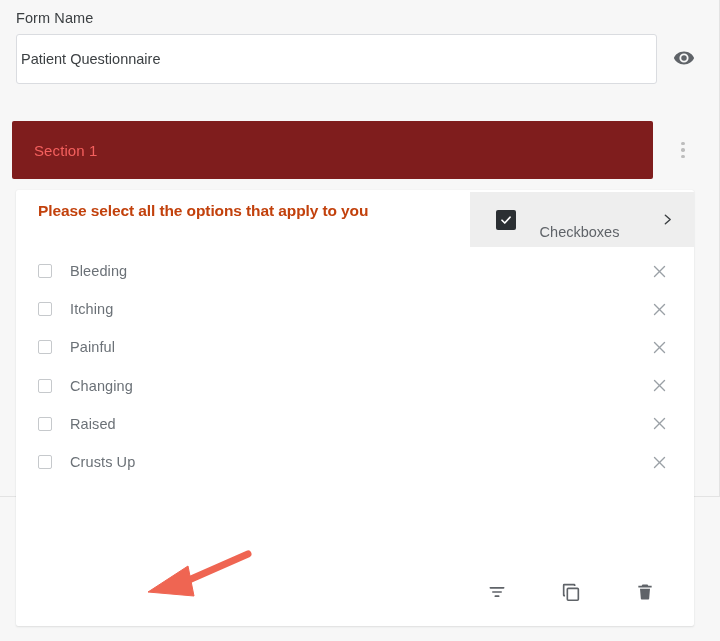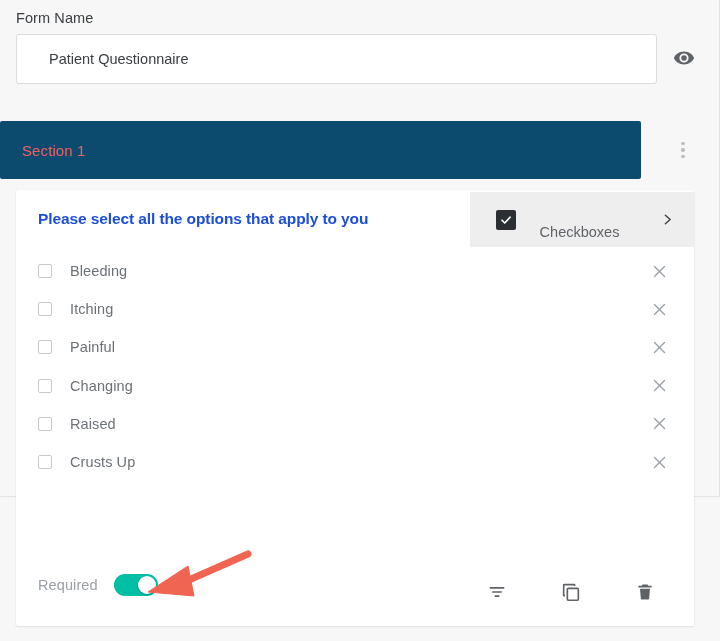--- a/index.html
+++ b/index.html
@@ -47,21 +47,21 @@
   }
 
   .form-name-input {
     width: 641px;
     height: 50px;
     background: #ffffff;
     border: 1px solid #dadce0;
     border-radius: 3px;
     display: flex;
     align-items: center;
-    padding: 0 32px;
+    padding: 0 4px;
     font-size: 14.5px;
     color: #3c4043;
     outline: none;
     font-family: "Liberation Sans", sans-serif;
   }
 
   .eye-btn {
     width: 38px;
     height: 38px;
     margin-left: 8px;
@@ -69,25 +69,25 @@
     align-items: center;
     justify-content: center;
     cursor: pointer;
     background: none;
     border: none;
   }
 
   
   .section-header {
     position: absolute;
-    left: 0;
+    left: 12px;
     top: 121px;
     width: 641px;
     height: 58px;
-    background: #0c4a6e;
+    background: #7f1d1d;
     border-radius: 2px;
     display: flex;
     align-items: center;
     padding-left: 22px;
     text-align: right;
   }
 
   .section-title {
     font-size: 15px;
     color: #f4605e;
@@ -123,24 +123,24 @@
     width: 678px;
     height: 436px;
     background: #ffffff;
     border-radius: 2px;
     box-shadow: 0 1px 2px rgba(60,64,67,.12), 0 0 1px rgba(60,64,67,.10);
   }
 
   .q-title {
     position: absolute;
     left: 22px;
-    top: 20px;
+    top: 12px;
     font-size: 15.5px;
     font-weight: bold;
-    color: #1d4ed8;
+    color: #c2410c;
     letter-spacing: -.1px;
   }
 
   
   .type-select {
     position: absolute;
     left: 454px;
     top: 2px;
     width: 224px;
     height: 55px;
@@ -433,26 +433,20 @@
             <line x1="4" y1="4" x2="20" y2="20"></line>
               <line x1="20" y1="4" x2="4" y2="20"></line>
           </svg>
         </span>
       </div>
 
     </div>
 
 
     <div class="footer">
-      <div class="required-wrap">
-        <span class="required-label">Required</span>
-        <span class="toggle">
-          <span class="knob"></span>
-        </span>
-      </div>
 
       <div class="footer-icons">
         <span class="ficon" id="f-sort">
           <span>
             <svg width="20" height="20" viewBox="0 0 24 24" fill="none" stroke="#5f6368" stroke-width="2" stroke-linecap="round" aria-hidden="true">
               <line x1="4" y1="7" x2="20" y2="7"></line>
               <line x1="7" y1="12" x2="17" y2="12"></line>
               <line x1="10" y1="17" x2="14" y2="17"></line>
             </svg>
           </span>

